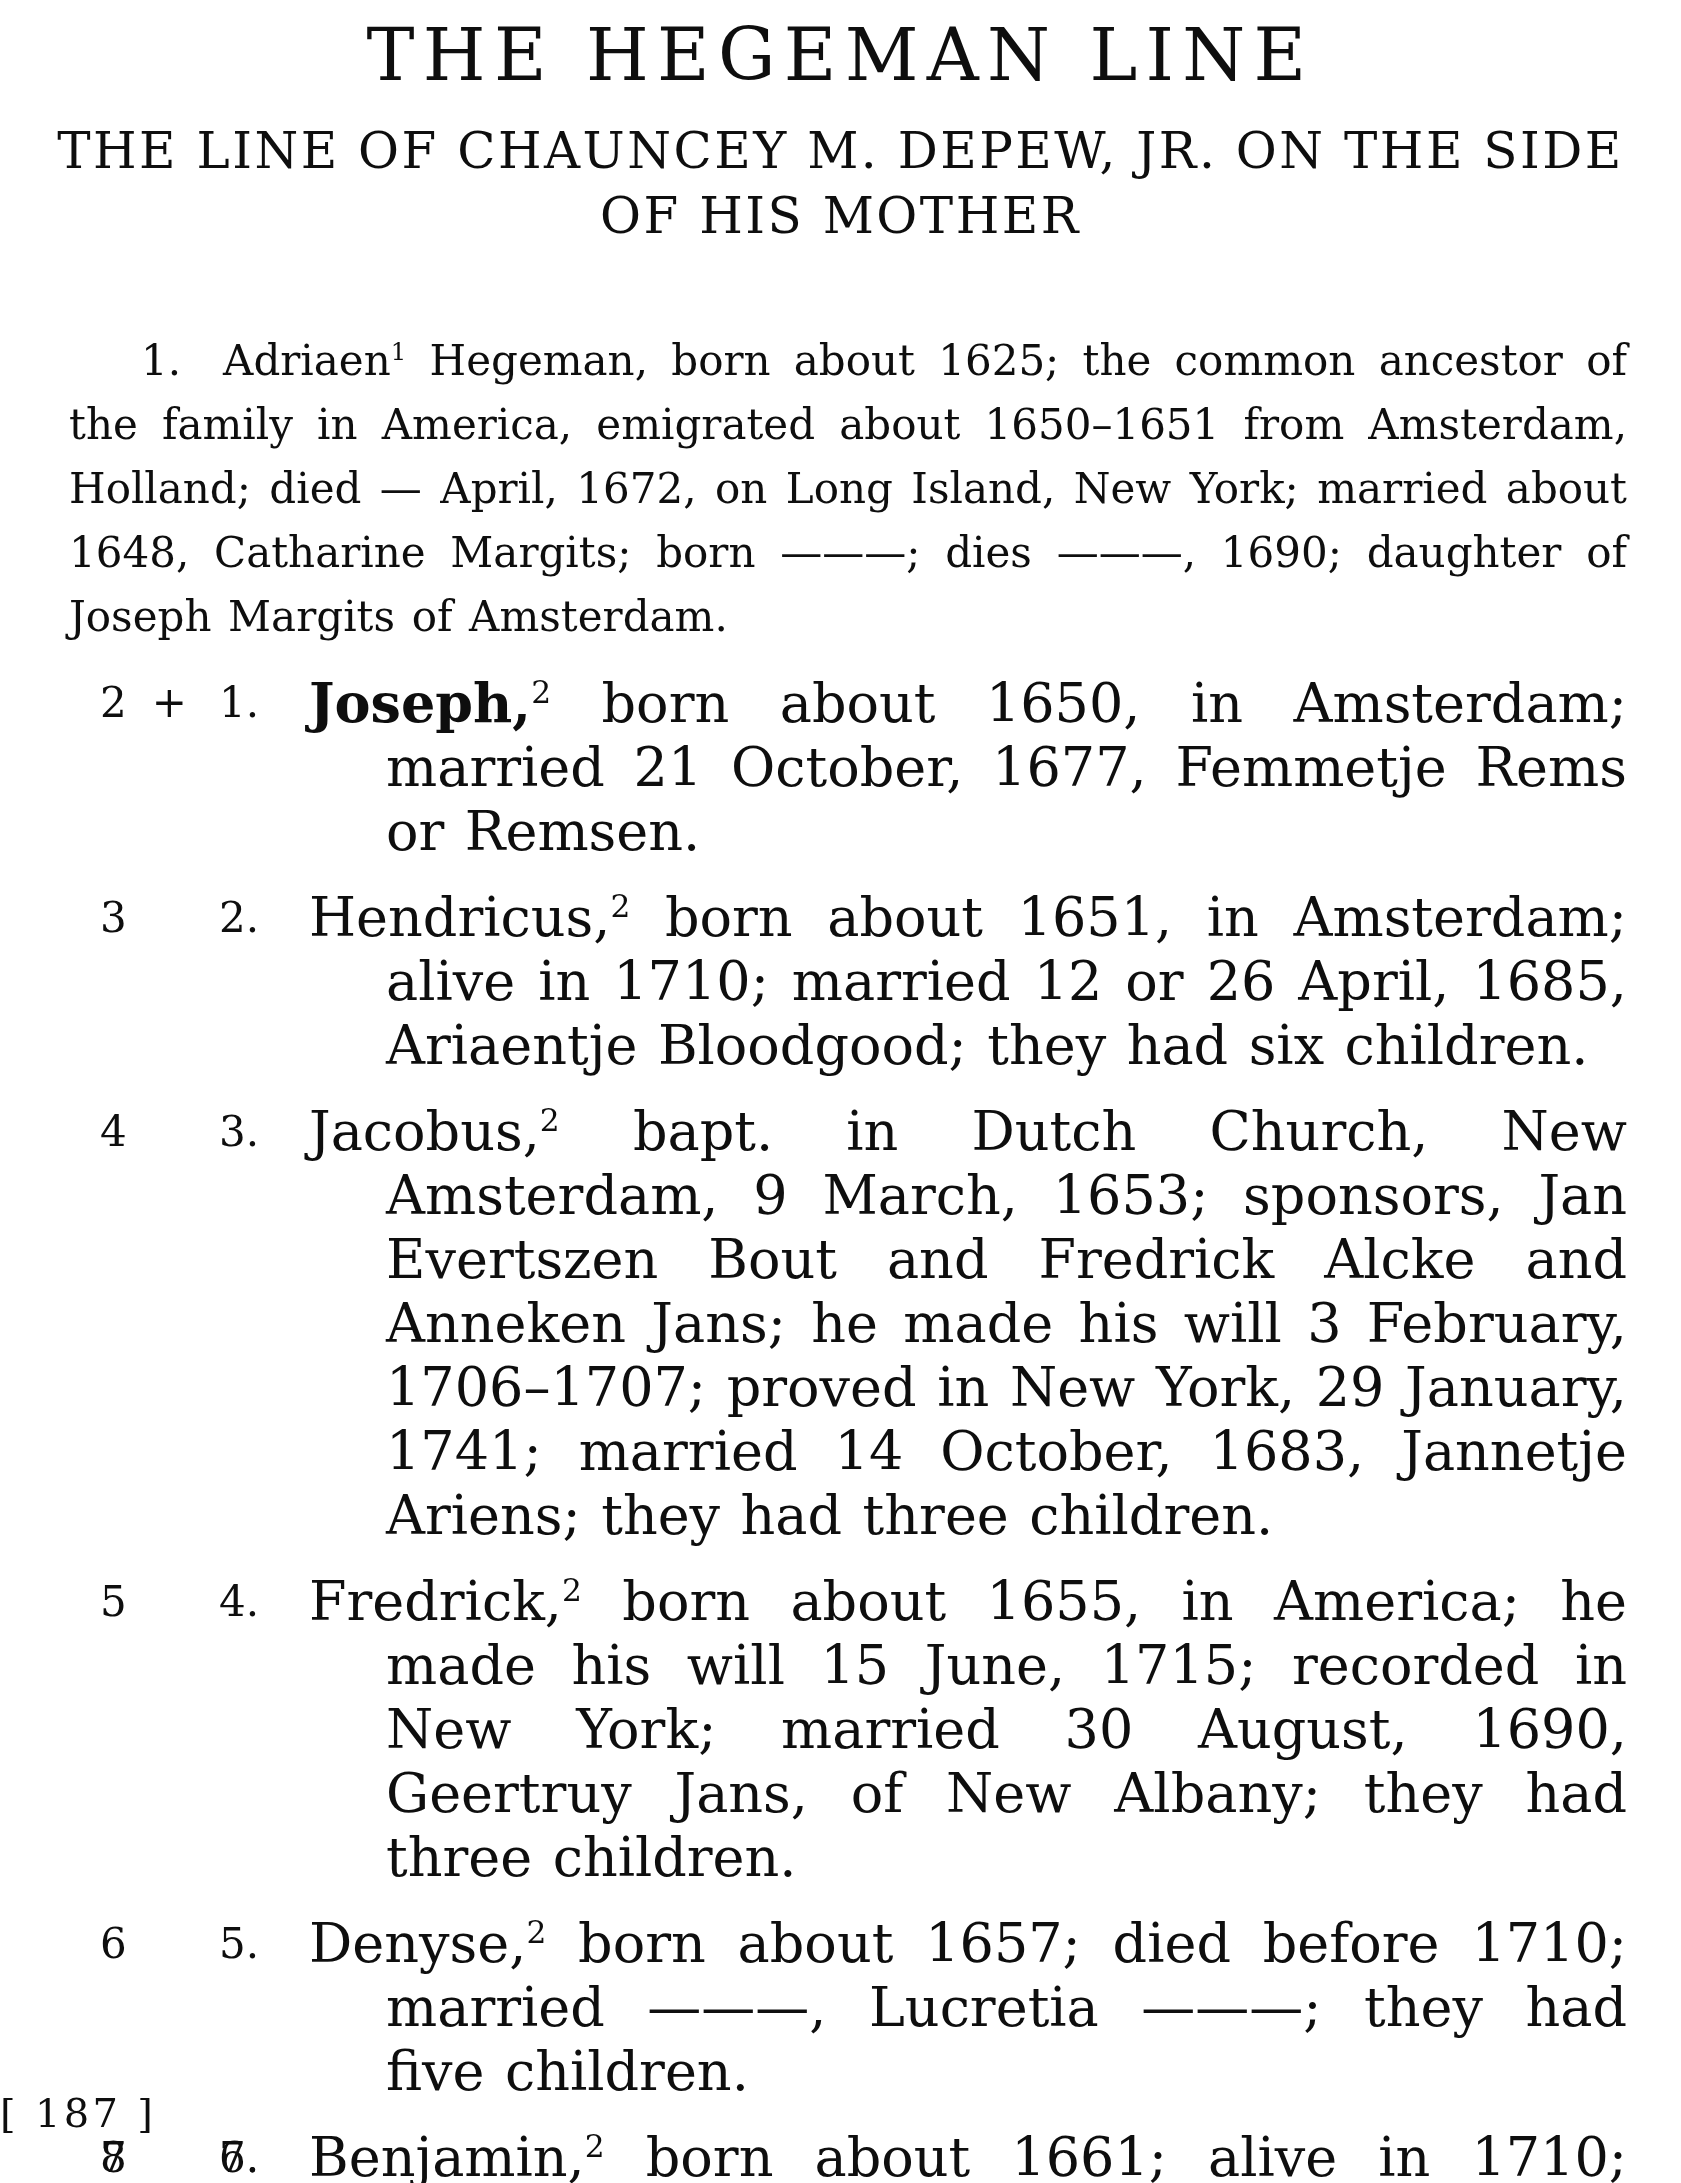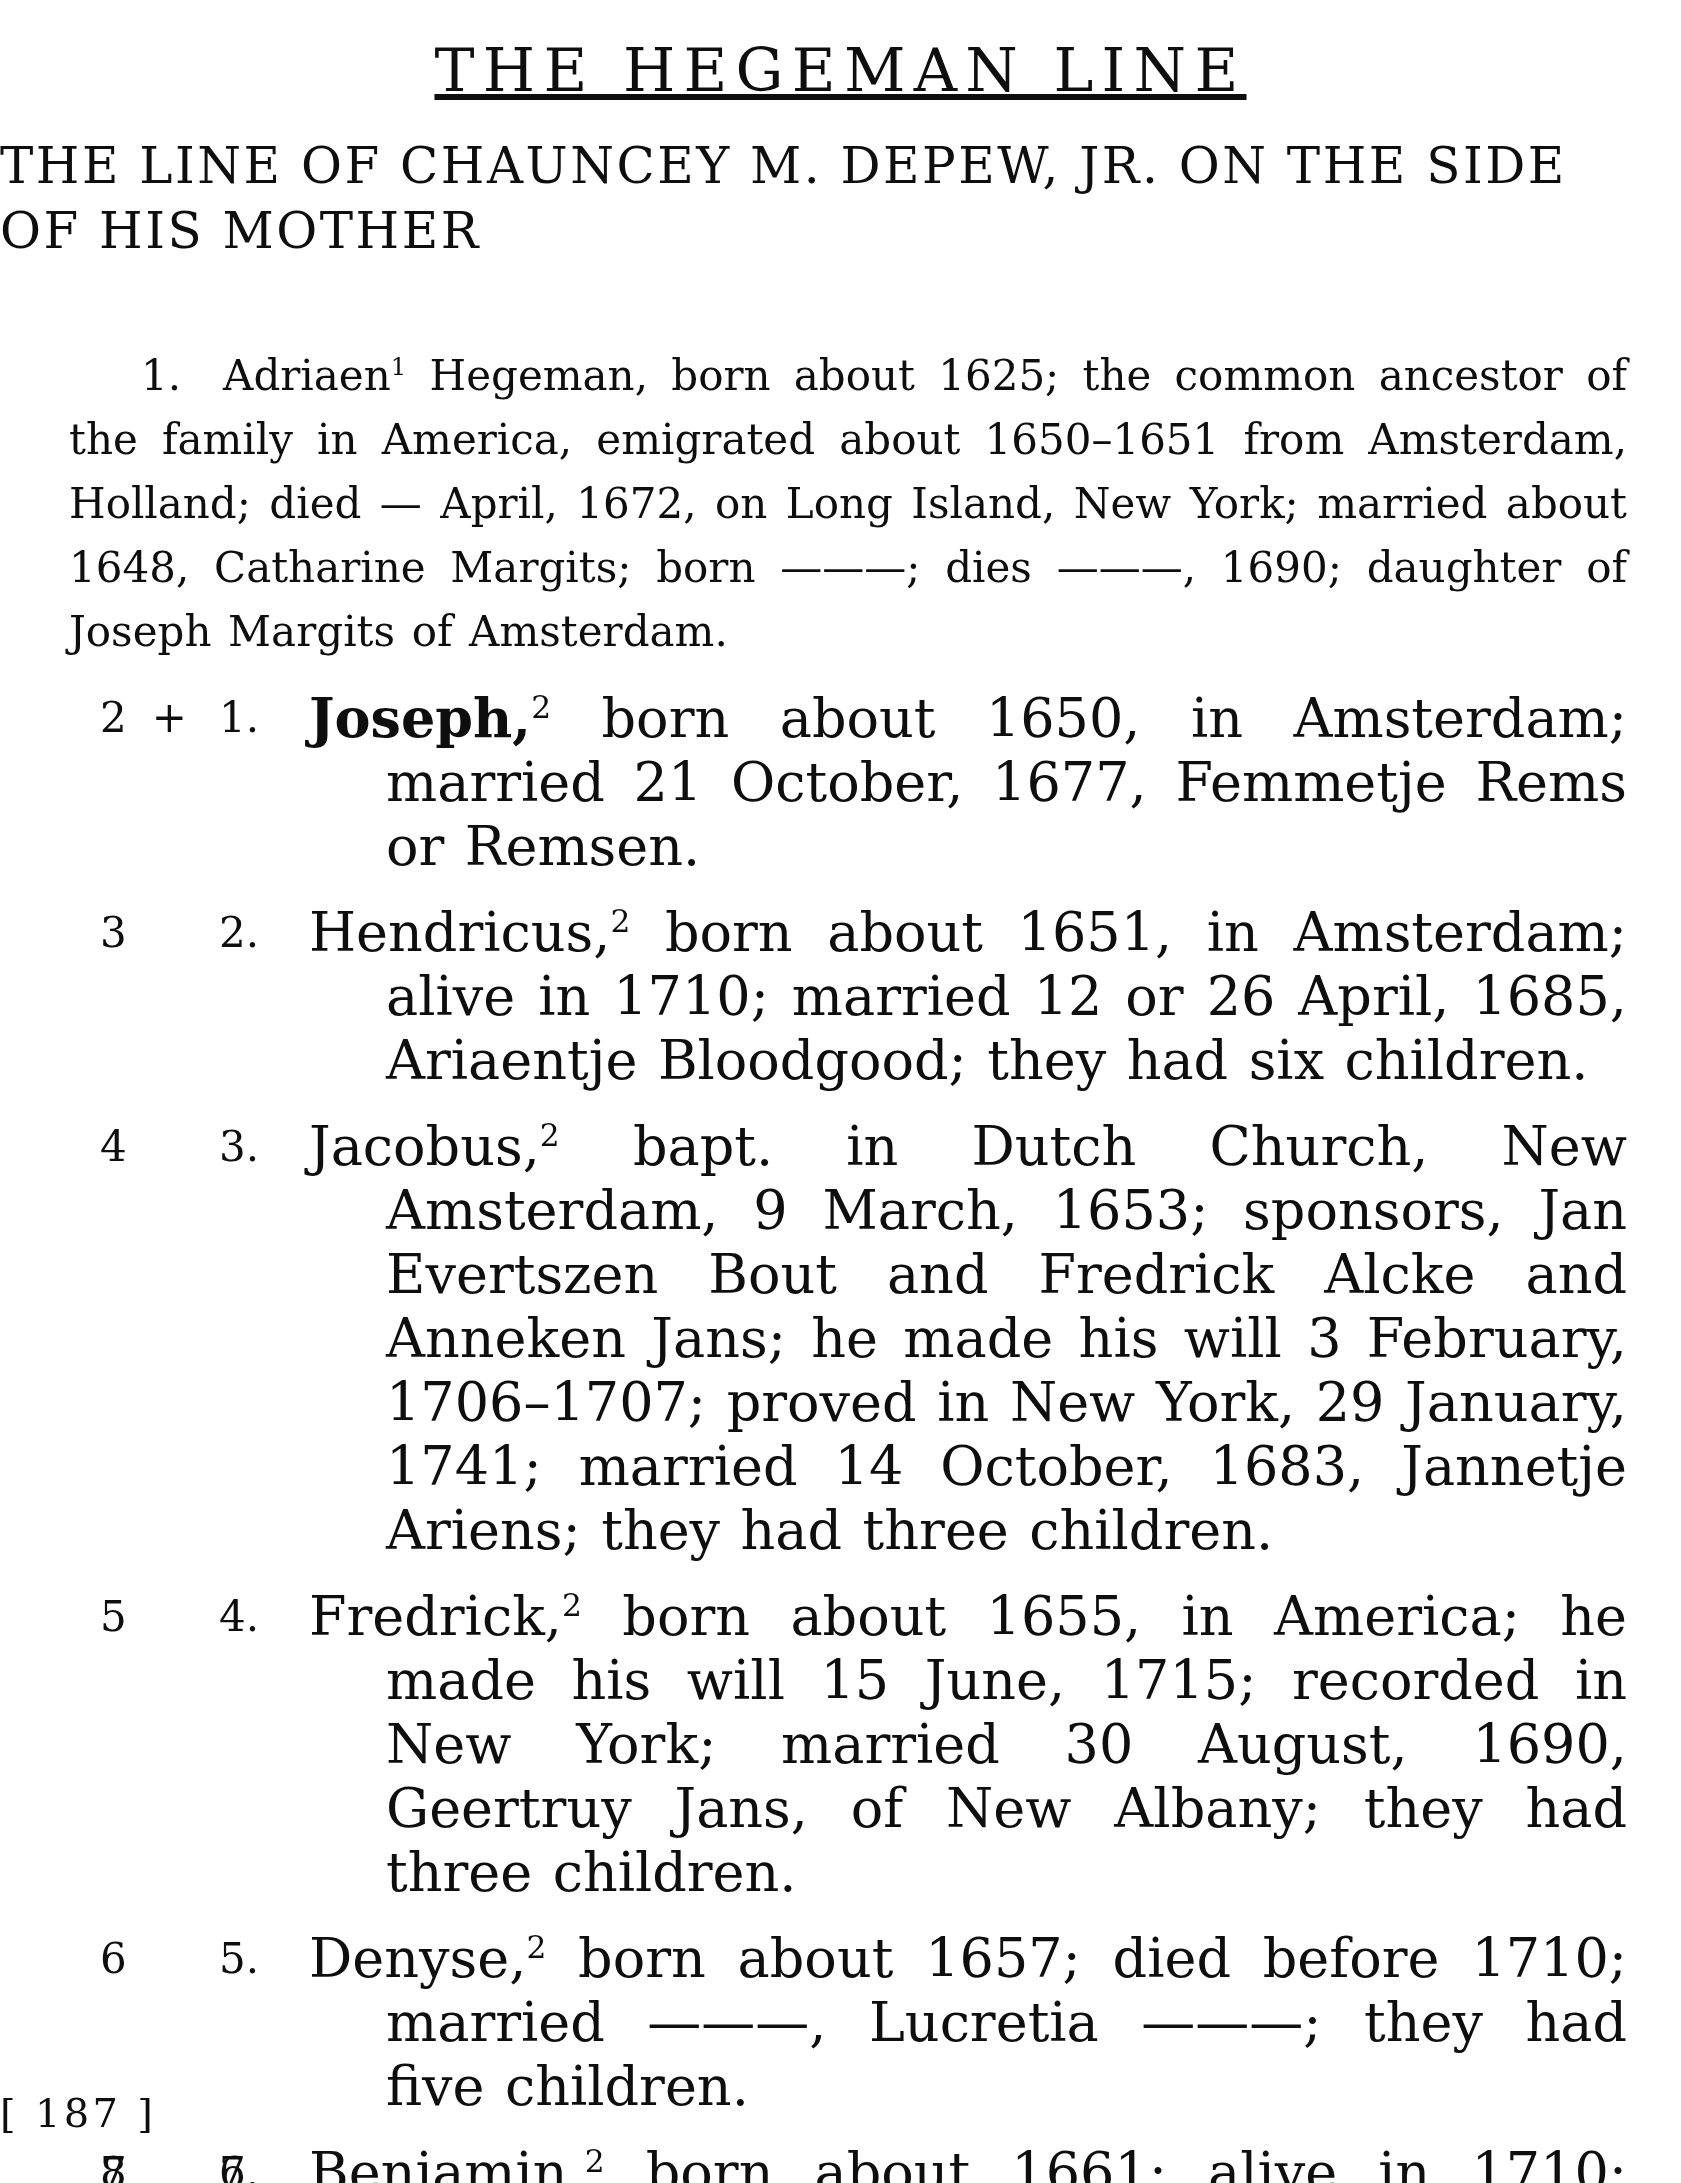--- a/index.html
+++ b/index.html
@@ -14,31 +14,30 @@
   }
   .page {
     position: relative;
     width: 1681px;
     height: 2183px;
     background: #ffffff;
     color: #0e0e0e;
     font-family: "DejaVu Serif", "Liberation Serif", serif;
   }
   .title {
-    padding-top: 29px;
+    padding-top: 14px;
     text-align: center;
-    font-size: 60px;
+    font-size: 72px;
     line-height: 83px;
     letter-spacing: 8.3px;
     white-space: nowrap;
-    text-decoration: underline;
   }
   .subtitle {
     margin-top: 22px;
-    text-align: left;
+    text-align: center;
     font-size: 50px;
     line-height: 65px;
     letter-spacing: 2.5px;
   }
   .intro {
     margin: 80px 54px 0 69px;
     font-size: 42px;
     line-height: 64px;
     text-align: justify;
     text-indent: 72px;

